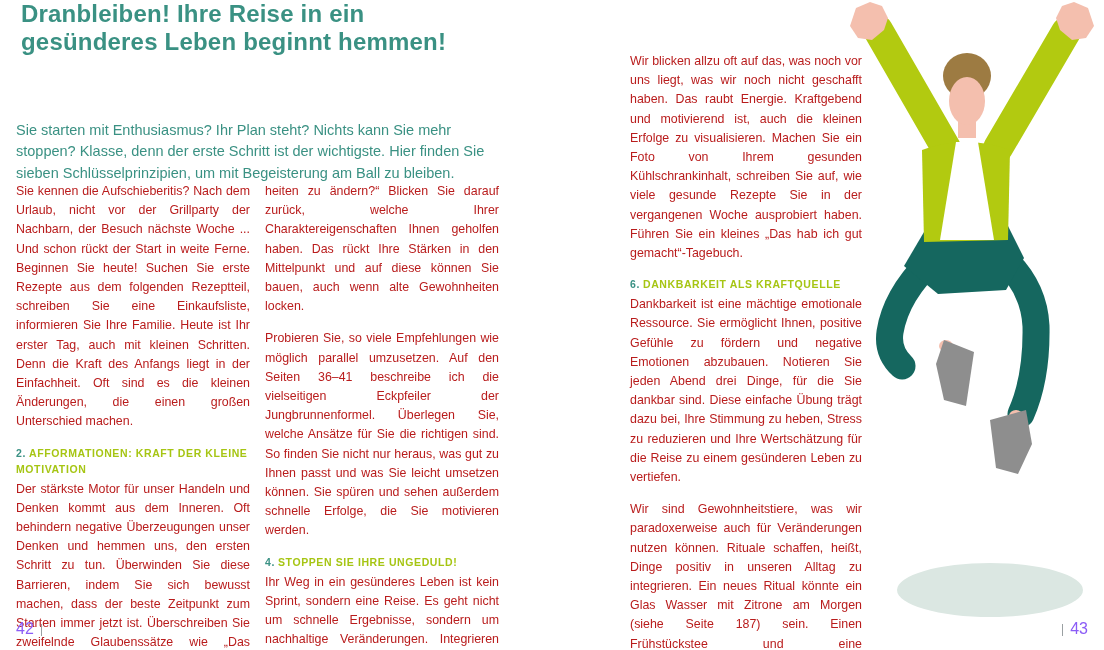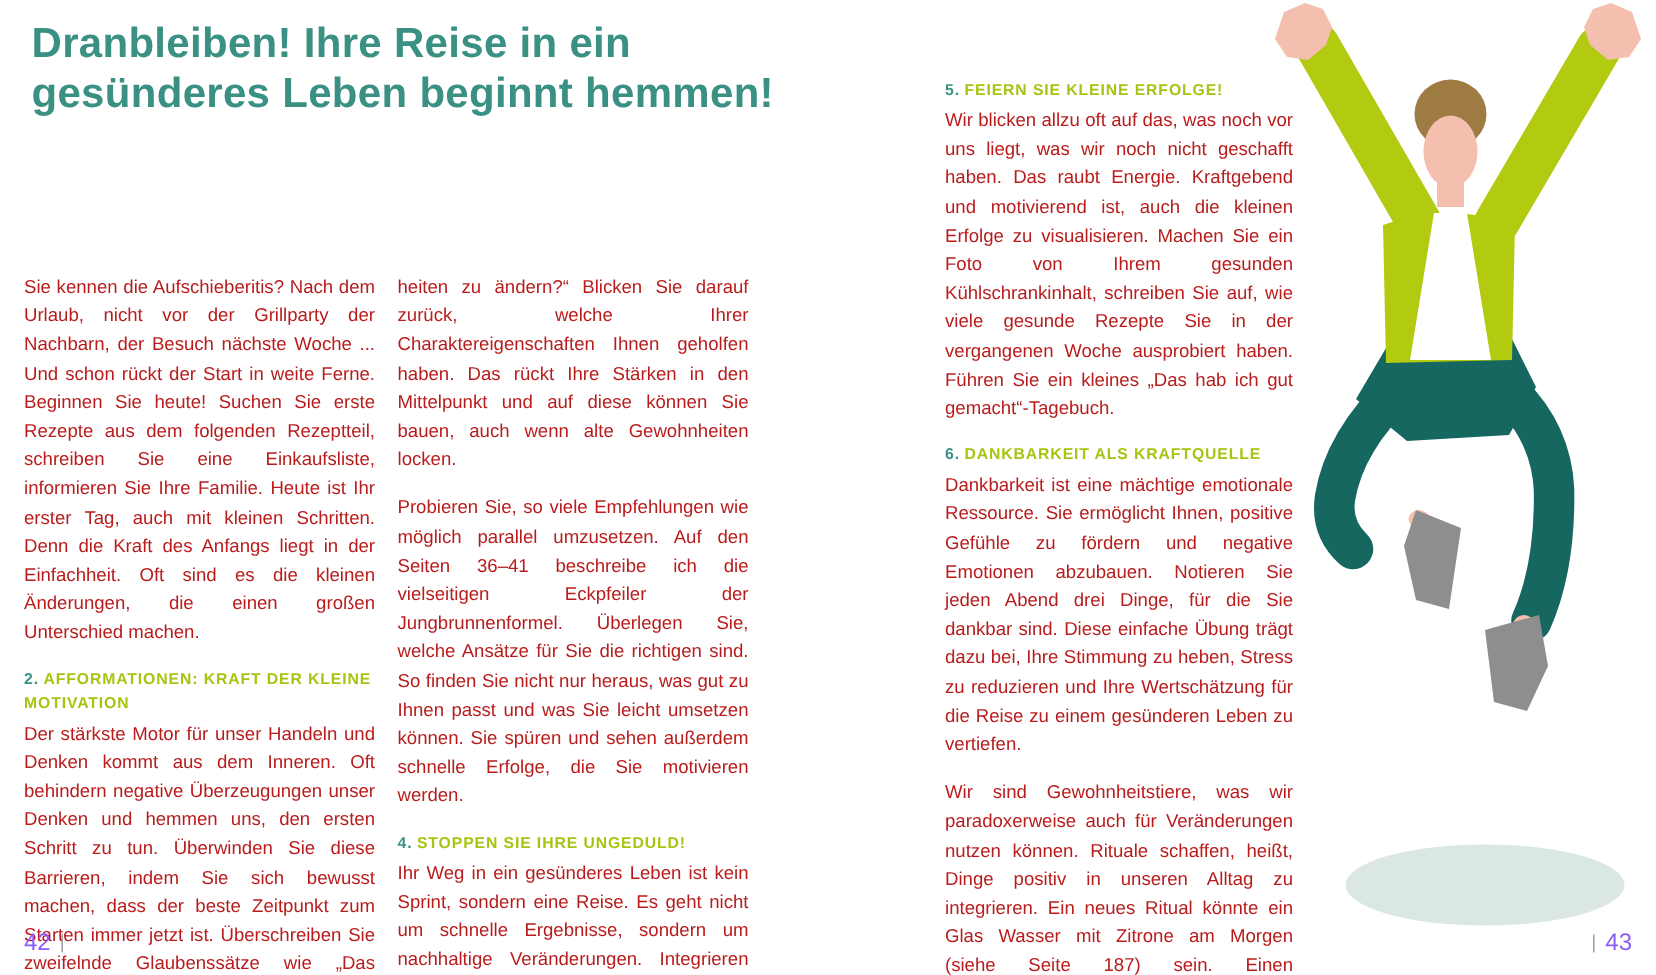--- a/index.html
+++ b/index.html
@@ -6,22 +6,22 @@
   #spread{
     position:relative;
     width:1104px;height:650px;
     background:#ffffff;
     overflow:hidden;
     font-family:"Liberation Sans", sans-serif;
     color:#40474a;
   }
   
   .title{
-    position:absolute;left:21px;top:12px;
-    font-size:28px;line-height:1.18;
+    position:absolute;left:21px;top:0;
+    font-size:24px;line-height:1.18;
     font-weight:bold;color:#3a9183;
     letter-spacing:.2px;
   }
   .intro{
     position:absolute;left:16px;top:120px;width:478px;
     font-size:14.5px;line-height:1.48;
     color:#3a9183;
   }
   
   .col{position:absolute;width:234px;}
@@ -64,20 +64,21 @@
 </style>
 </head>
 <body>
 
 <div id="spread">
 
   <div class="title">
     <div>Dranbleiben! Ihre Reise in ein</div>
     <div>gesünderes Leben beginnt hemmen!</div>
   </div>
+  <div class="intro">Sie starten mit Enthusiasmus? Ihr Plan steht? Nichts kann Sie mehr stoppen? Klasse, denn der erste Schritt ist der wichtigste. Hier finden Sie sieben Schlüsselprinzipien, um mit Begeisterung am Ball zu bleiben.</div>
 
   <div class="col" id="col-1">
     <div class="section">
       <div class="sec-body">Sie kennen die Aufschieberitis? Nach dem Urlaub, nicht vor der Grillparty der Nachbarn, der Besuch nächste Woche ... Und schon rückt der Start in weite Ferne. Beginnen Sie heute! Suchen Sie erste Rezepte aus dem folgenden Rezeptteil, schreiben Sie eine Einkaufsliste, informieren Sie Ihre Familie. Heute ist Ihr erster Tag, auch mit kleinen Schritten. Denn die Kraft des Anfangs liegt in der Einfachheit. Oft sind es die kleinen Änderungen, die einen großen Unterschied machen.</div>
     </div>
     <div class="section">
       <div class="sec-heading">
         <span class="num">2.</span><span>AFFORMATIONEN: KRAFT DER KLEINE MOTIVATION</span>
       </div>
       <div class="sec-body">Der stärkste Motor für unser Handeln und Denken kommt aus dem Inneren. Oft behindern negative Überzeugungen unser Denken und hemmen uns, den ersten Schritt zu tun. Überwinden Sie diese Barrieren, indem Sie sich bewusst machen, dass der beste Zeitpunkt zum Starten immer jetzt ist. Überschreiben Sie zweifelnde Glaubenssätze wie „Das schaffe ich eh nicht.“ oder „Wie soll ich das im Alltag hinbekommen?“ durch sogenannte Afformationen: Formulieren Sie Fragen, die aus der Zukunft zurückblicken und erklären: „Wie konnte es mir gelingen, in 7 Wochen meine Lebensgewohn-</div>
@@ -94,23 +95,20 @@
     <div class="section">
       <div class="sec-heading">
         <span class="num">4.</span><span>STOPPEN SIE IHRE UNGEDULD!</span>
       </div>
       <div class="sec-body">Ihr Weg in ein gesünderes Leben ist kein Sprint, sondern eine Reise. Es geht nicht um schnelle Ergebnisse, sondern um nachhaltige Veränderungen. Integrieren Sie die gesunden Praktiken nach und nach in Ihren Alltag. Rituale, Dankbarkeit und positive Afformationen sind Werkzeuge, die Ihnen helfen, auf Kurs zu bleiben und Ihre Reise zu einem erfüllten, gesunden Leben zu gestalten.</div>
     </div>
   </div>
 
   <div class="col" id="col-3">
     <div class="section">
-      <div class="sec-heading">
-        <span class="num">5.</span><span>FEIERN SIE KLEINE ERFOLGE!</span>
-      </div>
       <div class="sec-body">Wir blicken allzu oft auf das, was noch vor uns liegt, was wir noch nicht geschafft haben. Das raubt Energie. Kraftgebend und motivierend ist, auch die kleinen Erfolge zu visualisieren. Machen Sie ein Foto von Ihrem gesunden Kühlschrankinhalt, schreiben Sie auf, wie viele gesunde Rezepte Sie in der vergangenen Woche ausprobiert haben. Führen Sie ein kleines „Das hab ich gut gemacht“-Tagebuch.</div>
     </div>
     <div class="section">
       <div class="sec-heading">
         <span class="num">6.</span><span>DANKBARKEIT ALS KRAFTQUELLE</span>
       </div>
       <div class="sec-body">Dankbarkeit ist eine mächtige emotionale Ressource. Sie ermöglicht Ihnen, positive Gefühle zu fördern und negative Emotionen abzubauen. Notieren Sie jeden Abend drei Dinge, für die Sie dankbar sind. Diese einfache Übung trägt dazu bei, Ihre Stimmung zu heben, Stress zu reduzieren und Ihre Wertschätzung für die Reise zu einem gesünderen Leben zu vertiefen.</div>
     </div>
     <div class="section">
       <div class="sec-body">Wir sind Gewohnheitstiere, was wir paradoxerweise auch für Veränderungen nutzen können. Rituale schaffen, heißt, Dinge positiv in unseren Alltag zu integrieren. Ein neues Ritual könnte ein Glas Wasser mit Zitrone am Morgen (siehe Seite 187) sein. Einen Frühstückstee und eine Achtsamkeitsübung zu zelebrieren, hilft, gut gelaunt und mit Energie in den Tag zu starten. Verabschieden Sie sich auch ganz bewusst von Ritualen, die Sie aus Ihrem Alltag verbannen wollen, zum Beispiel den obligatorischen Schokoriegel zum Kaffee. Wenn das (ab)geschafft ist, können Sie einen neuen Eintrag in Ihr „Das hab ich gut gemacht“-Tagebuch schreiben.</div>

